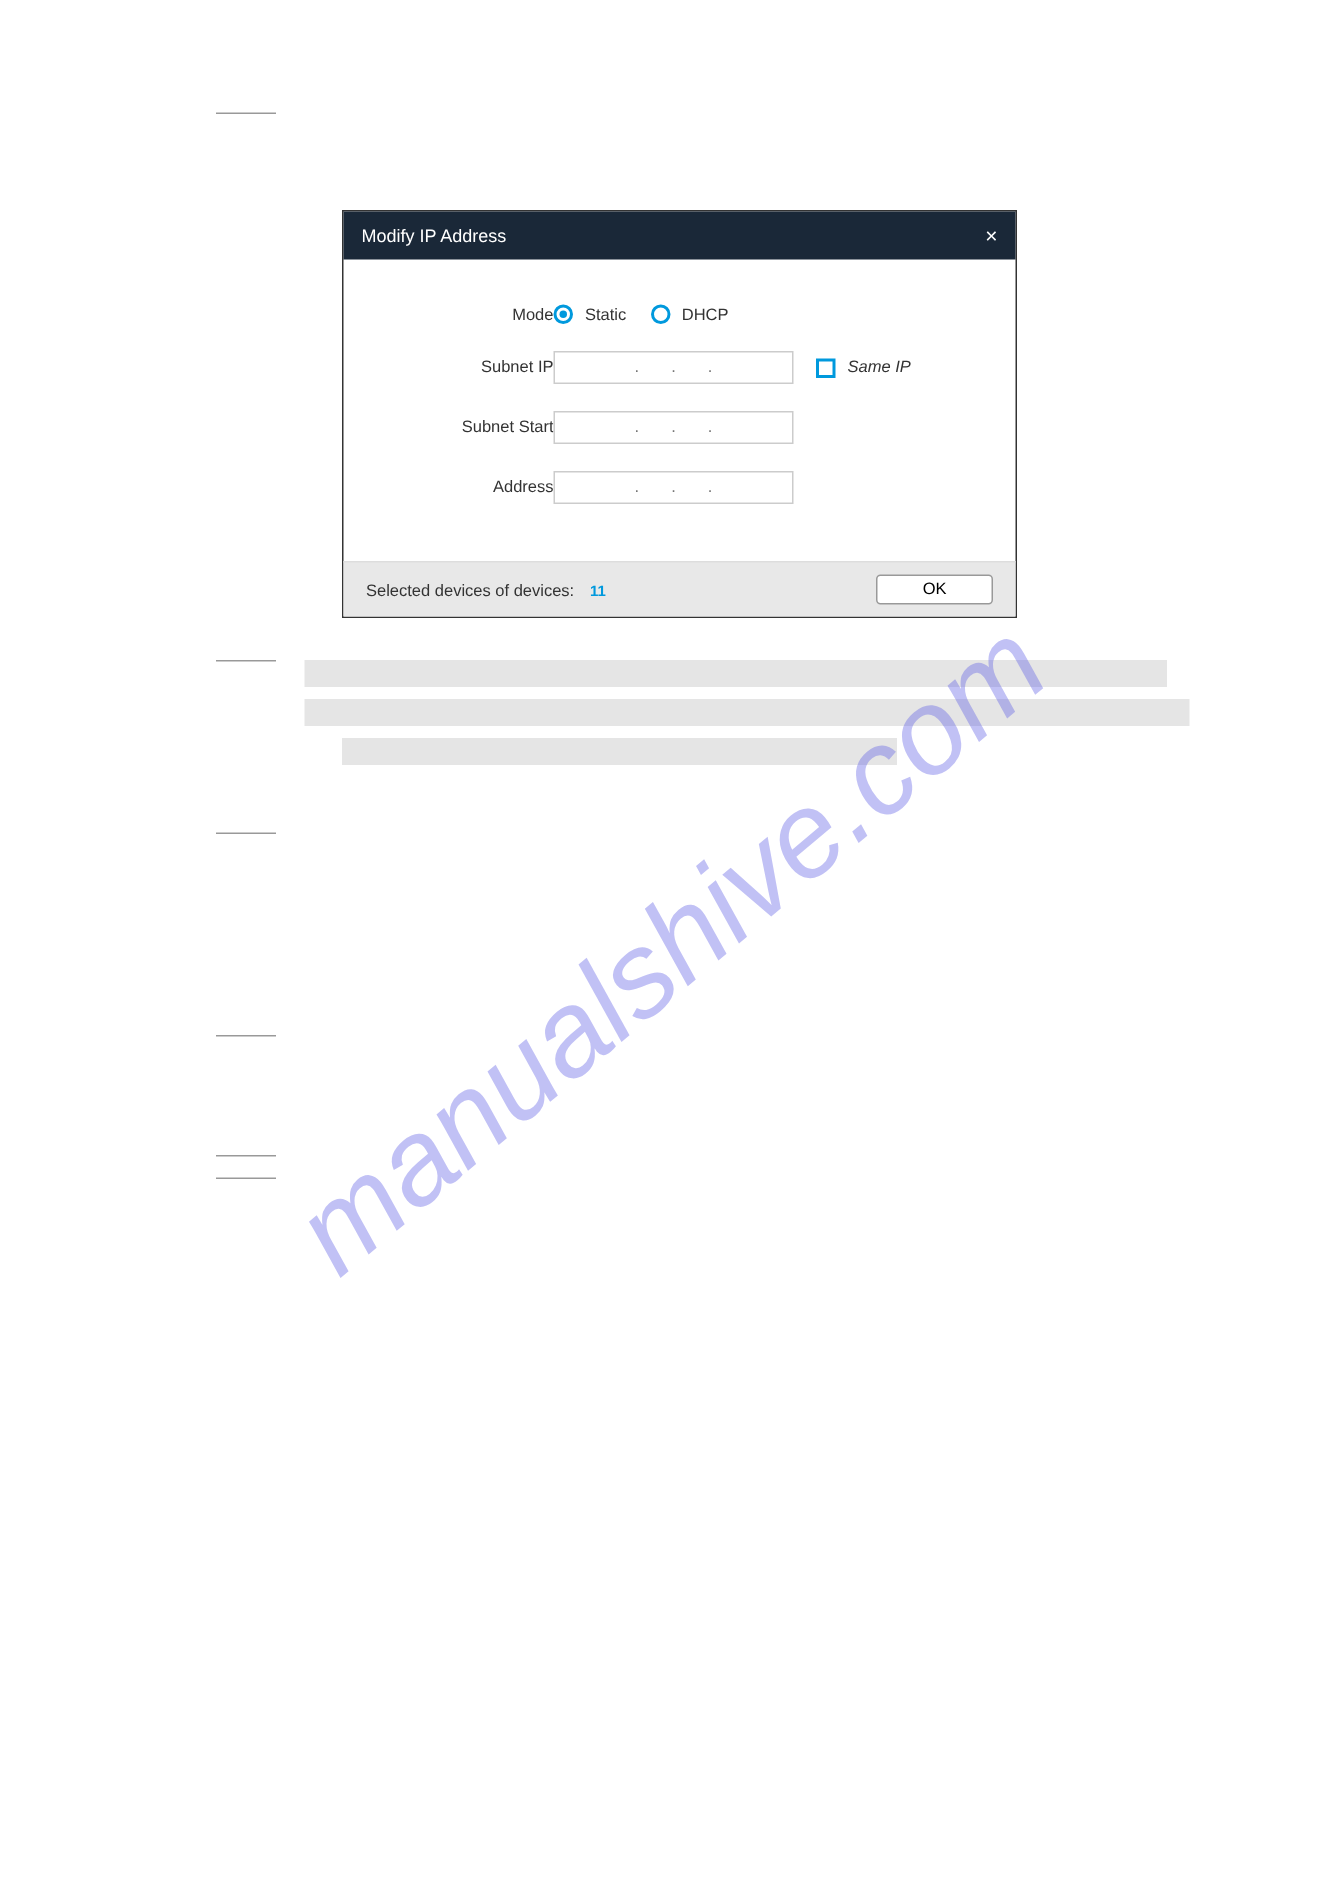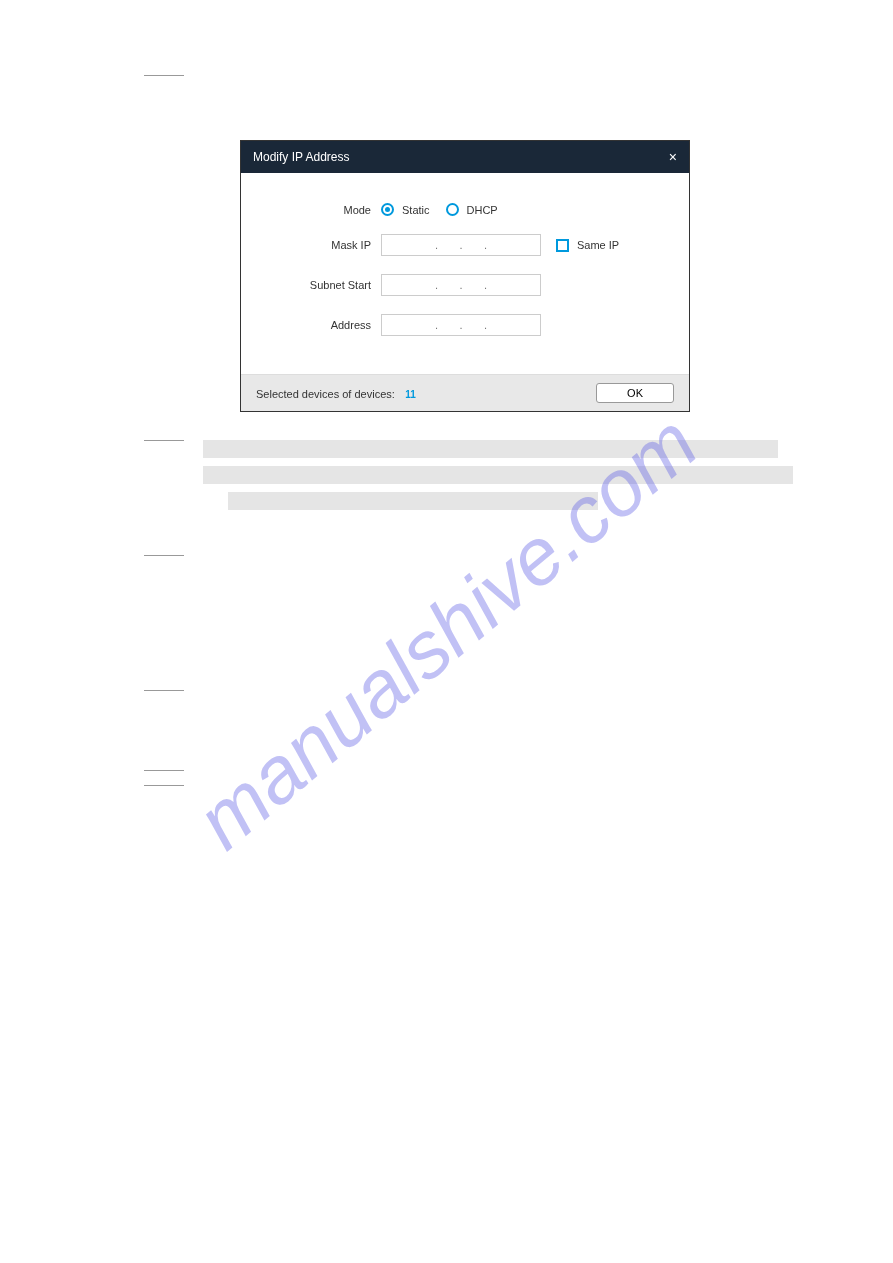--- a/index.html
+++ b/index.html
@@ -39,21 +39,21 @@
     }
     .marker-1 { top: 75px; }
     .marker-2 { top: 440px; }
     .marker-3 { top: 555px; }
     .marker-4 { top: 690px; }
     .marker-5 { top: 770px; }
     .marker-6 { top: 785px; }
     
     .dialog {
       position: absolute;
-      left: 240px;
+      left: 228px;
       top: 140px;
       width: 450px;
       border: 1px solid #333;
       background: #fff;
     }
     .dialog-header {
       background: #1a2838;
       color: #fff;
       padding: 8px 12px;
       font-size: 12px;
@@ -72,21 +72,20 @@
     .form-row {
       display: flex;
       align-items: center;
       margin-bottom: 18px;
     }
     .form-label {
       width: 120px;
       text-align: right;
       font-size: 11px;
       color: #333;
-      padding-right: 10px;
     }
     .radio-group {
       display: flex;
       align-items: center;
       gap: 16px;
     }
     .radio-item {
       display: flex;
       align-items: center;
       gap: 8px;
@@ -128,20 +127,21 @@
     }
     .checkbox-box {
       width: 13px;
       height: 13px;
       border: 2px solid #0099dd;
       background: #fff;
     }
     .checkbox-label {
       font-size: 11px;
       color: #333;
+      font-style: italic;
     }
     .dialog-footer {
       background: #e8e8e8;
       padding: 8px 15px;
       display: flex;
       justify-content: space-between;
       align-items: center;
       border-top: 1px solid #ddd;
     }
     .device-count-label {
@@ -219,21 +219,21 @@
             <span class="radio-label">Static</span>
           </div>
           <div class="radio-item">
             <div class="radio-circle"></div>
             <span class="radio-label">DHCP</span>
           </div>
         </div>
       </div>
 
       <div class="form-row">
-        <div class="form-label">Mask IP</div>
+        <div class="form-label">Subnet IP</div>
         <input class="ip-input" placeholder=".       .       ." style="">
         <div class="checkbox-group">
           <div class="checkbox-box"></div>
           <span class="checkbox-label">Same IP</span>
         </div>
       </div>
 
       <div class="form-row">
         <div class="form-label">Subnet Start</div>
         <input class="ip-input" placeholder=".       .       ." style="">

